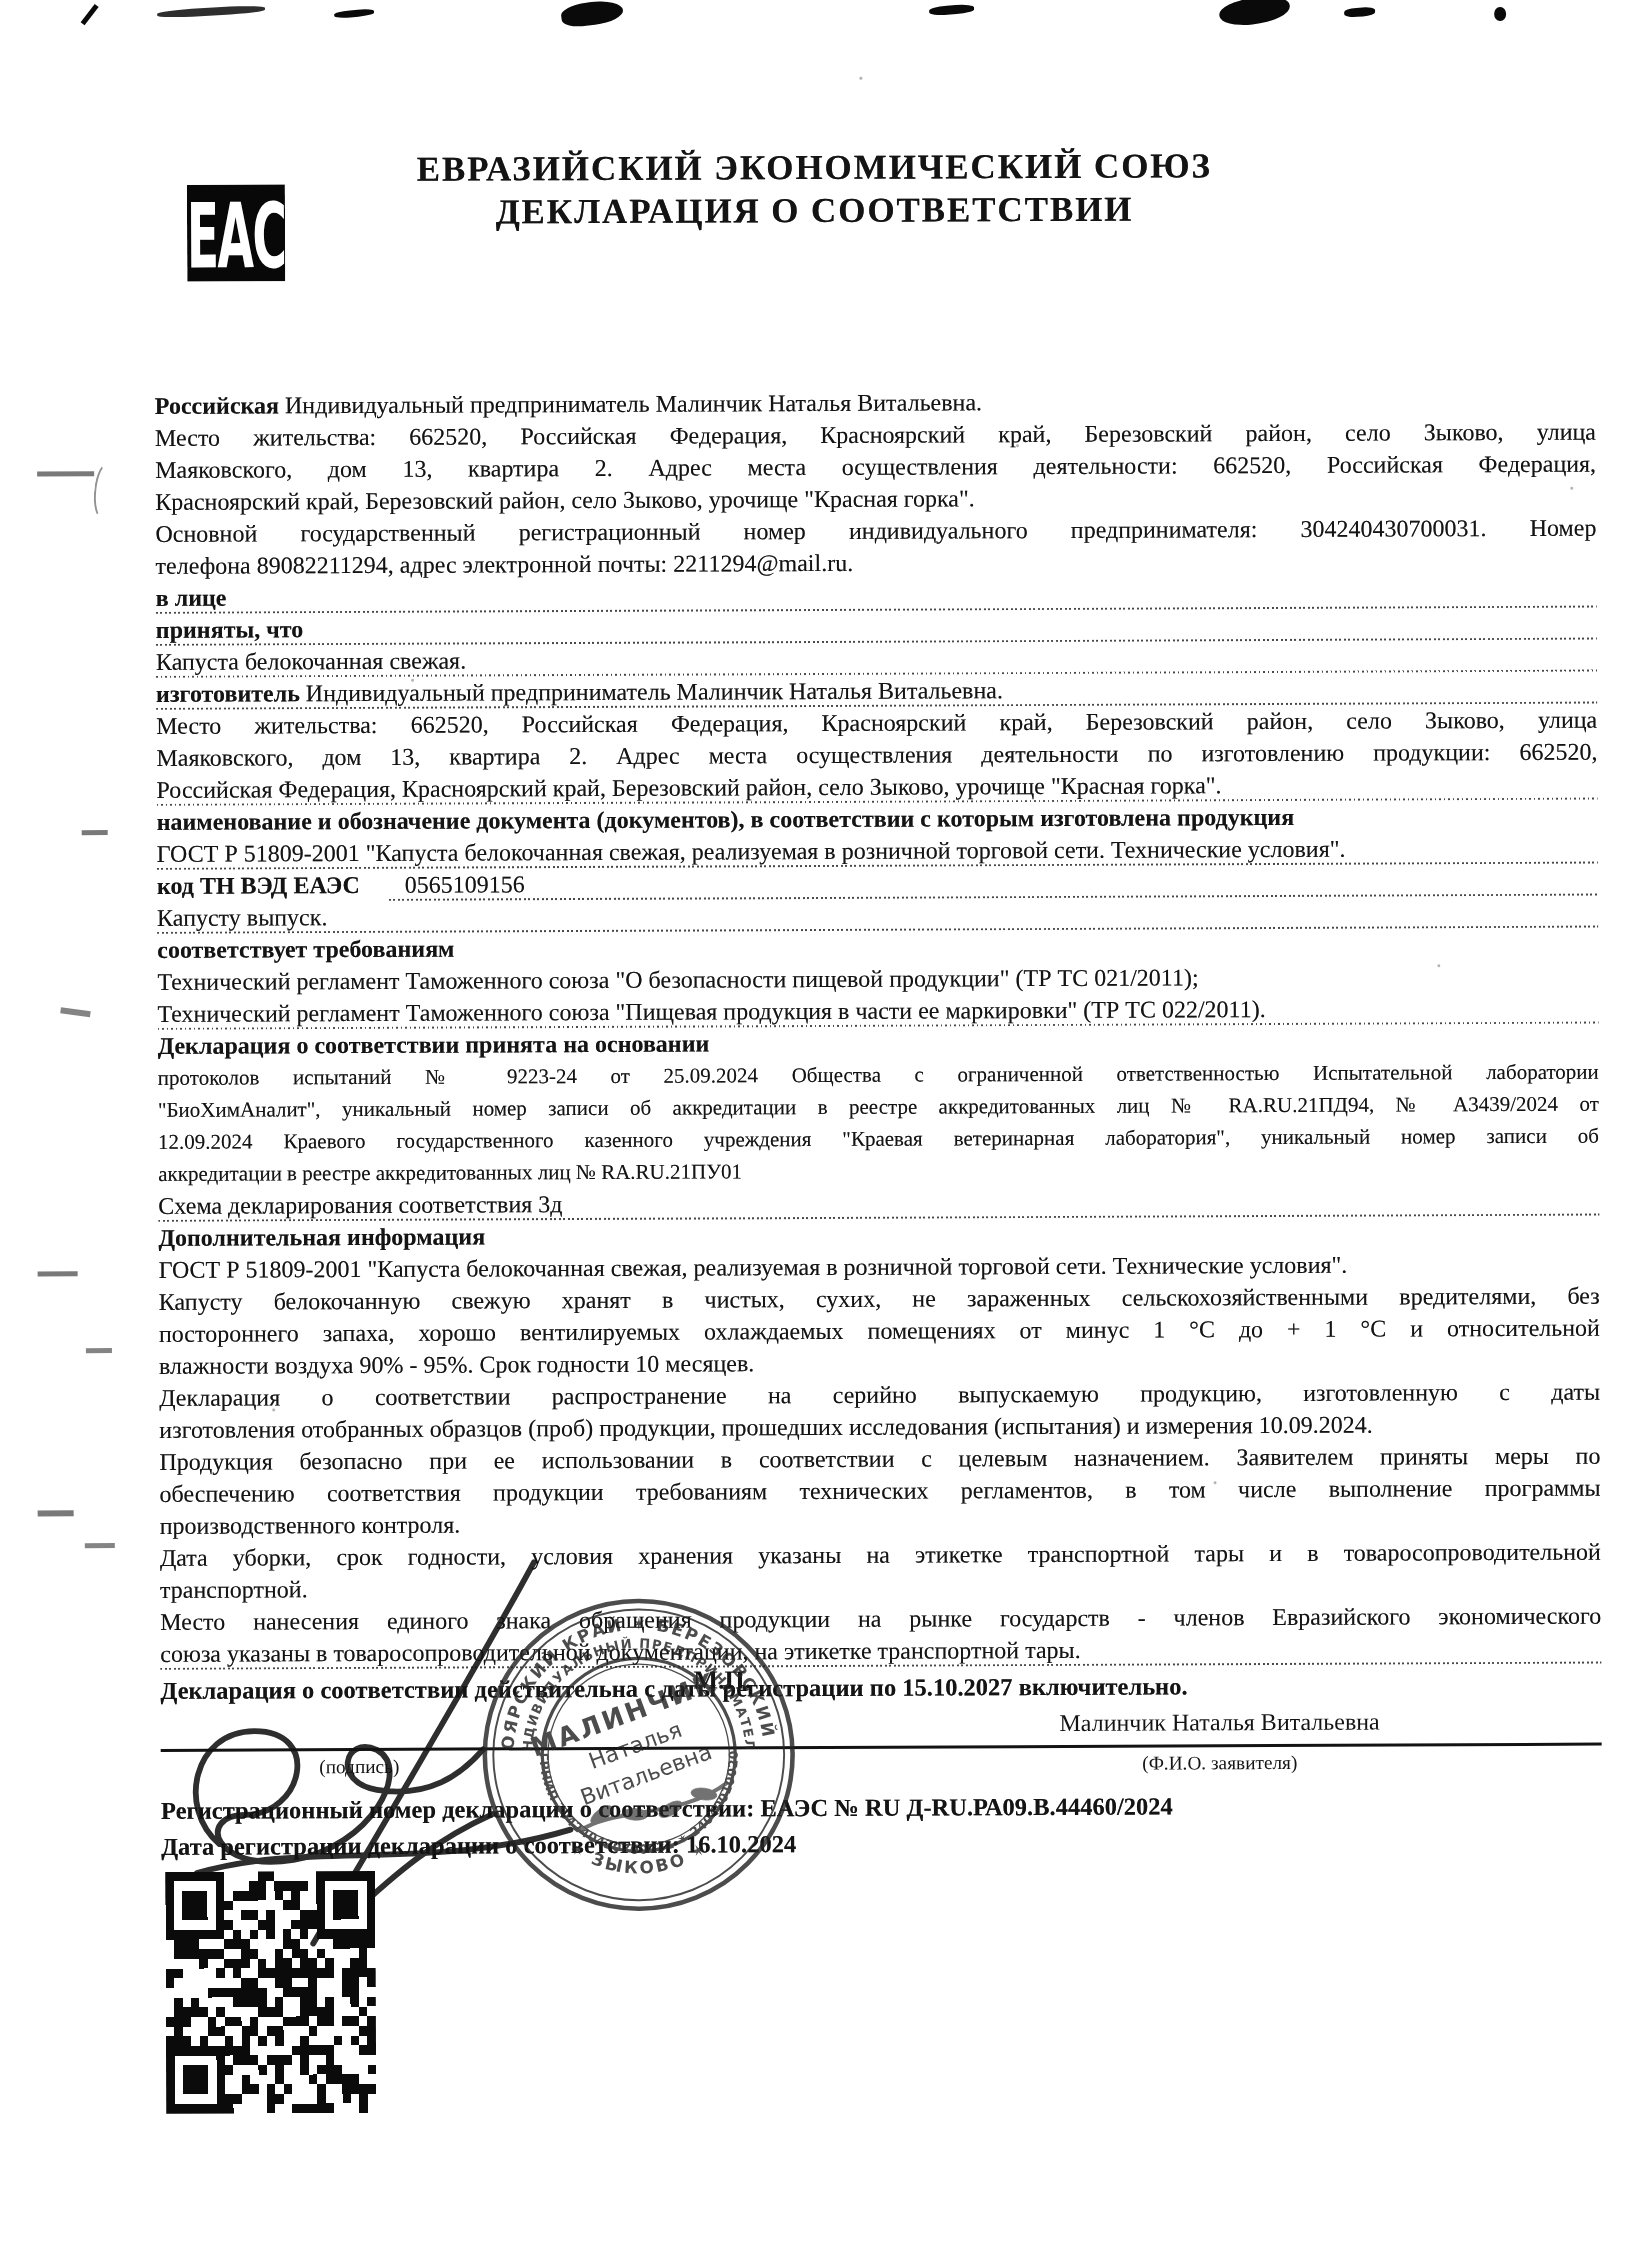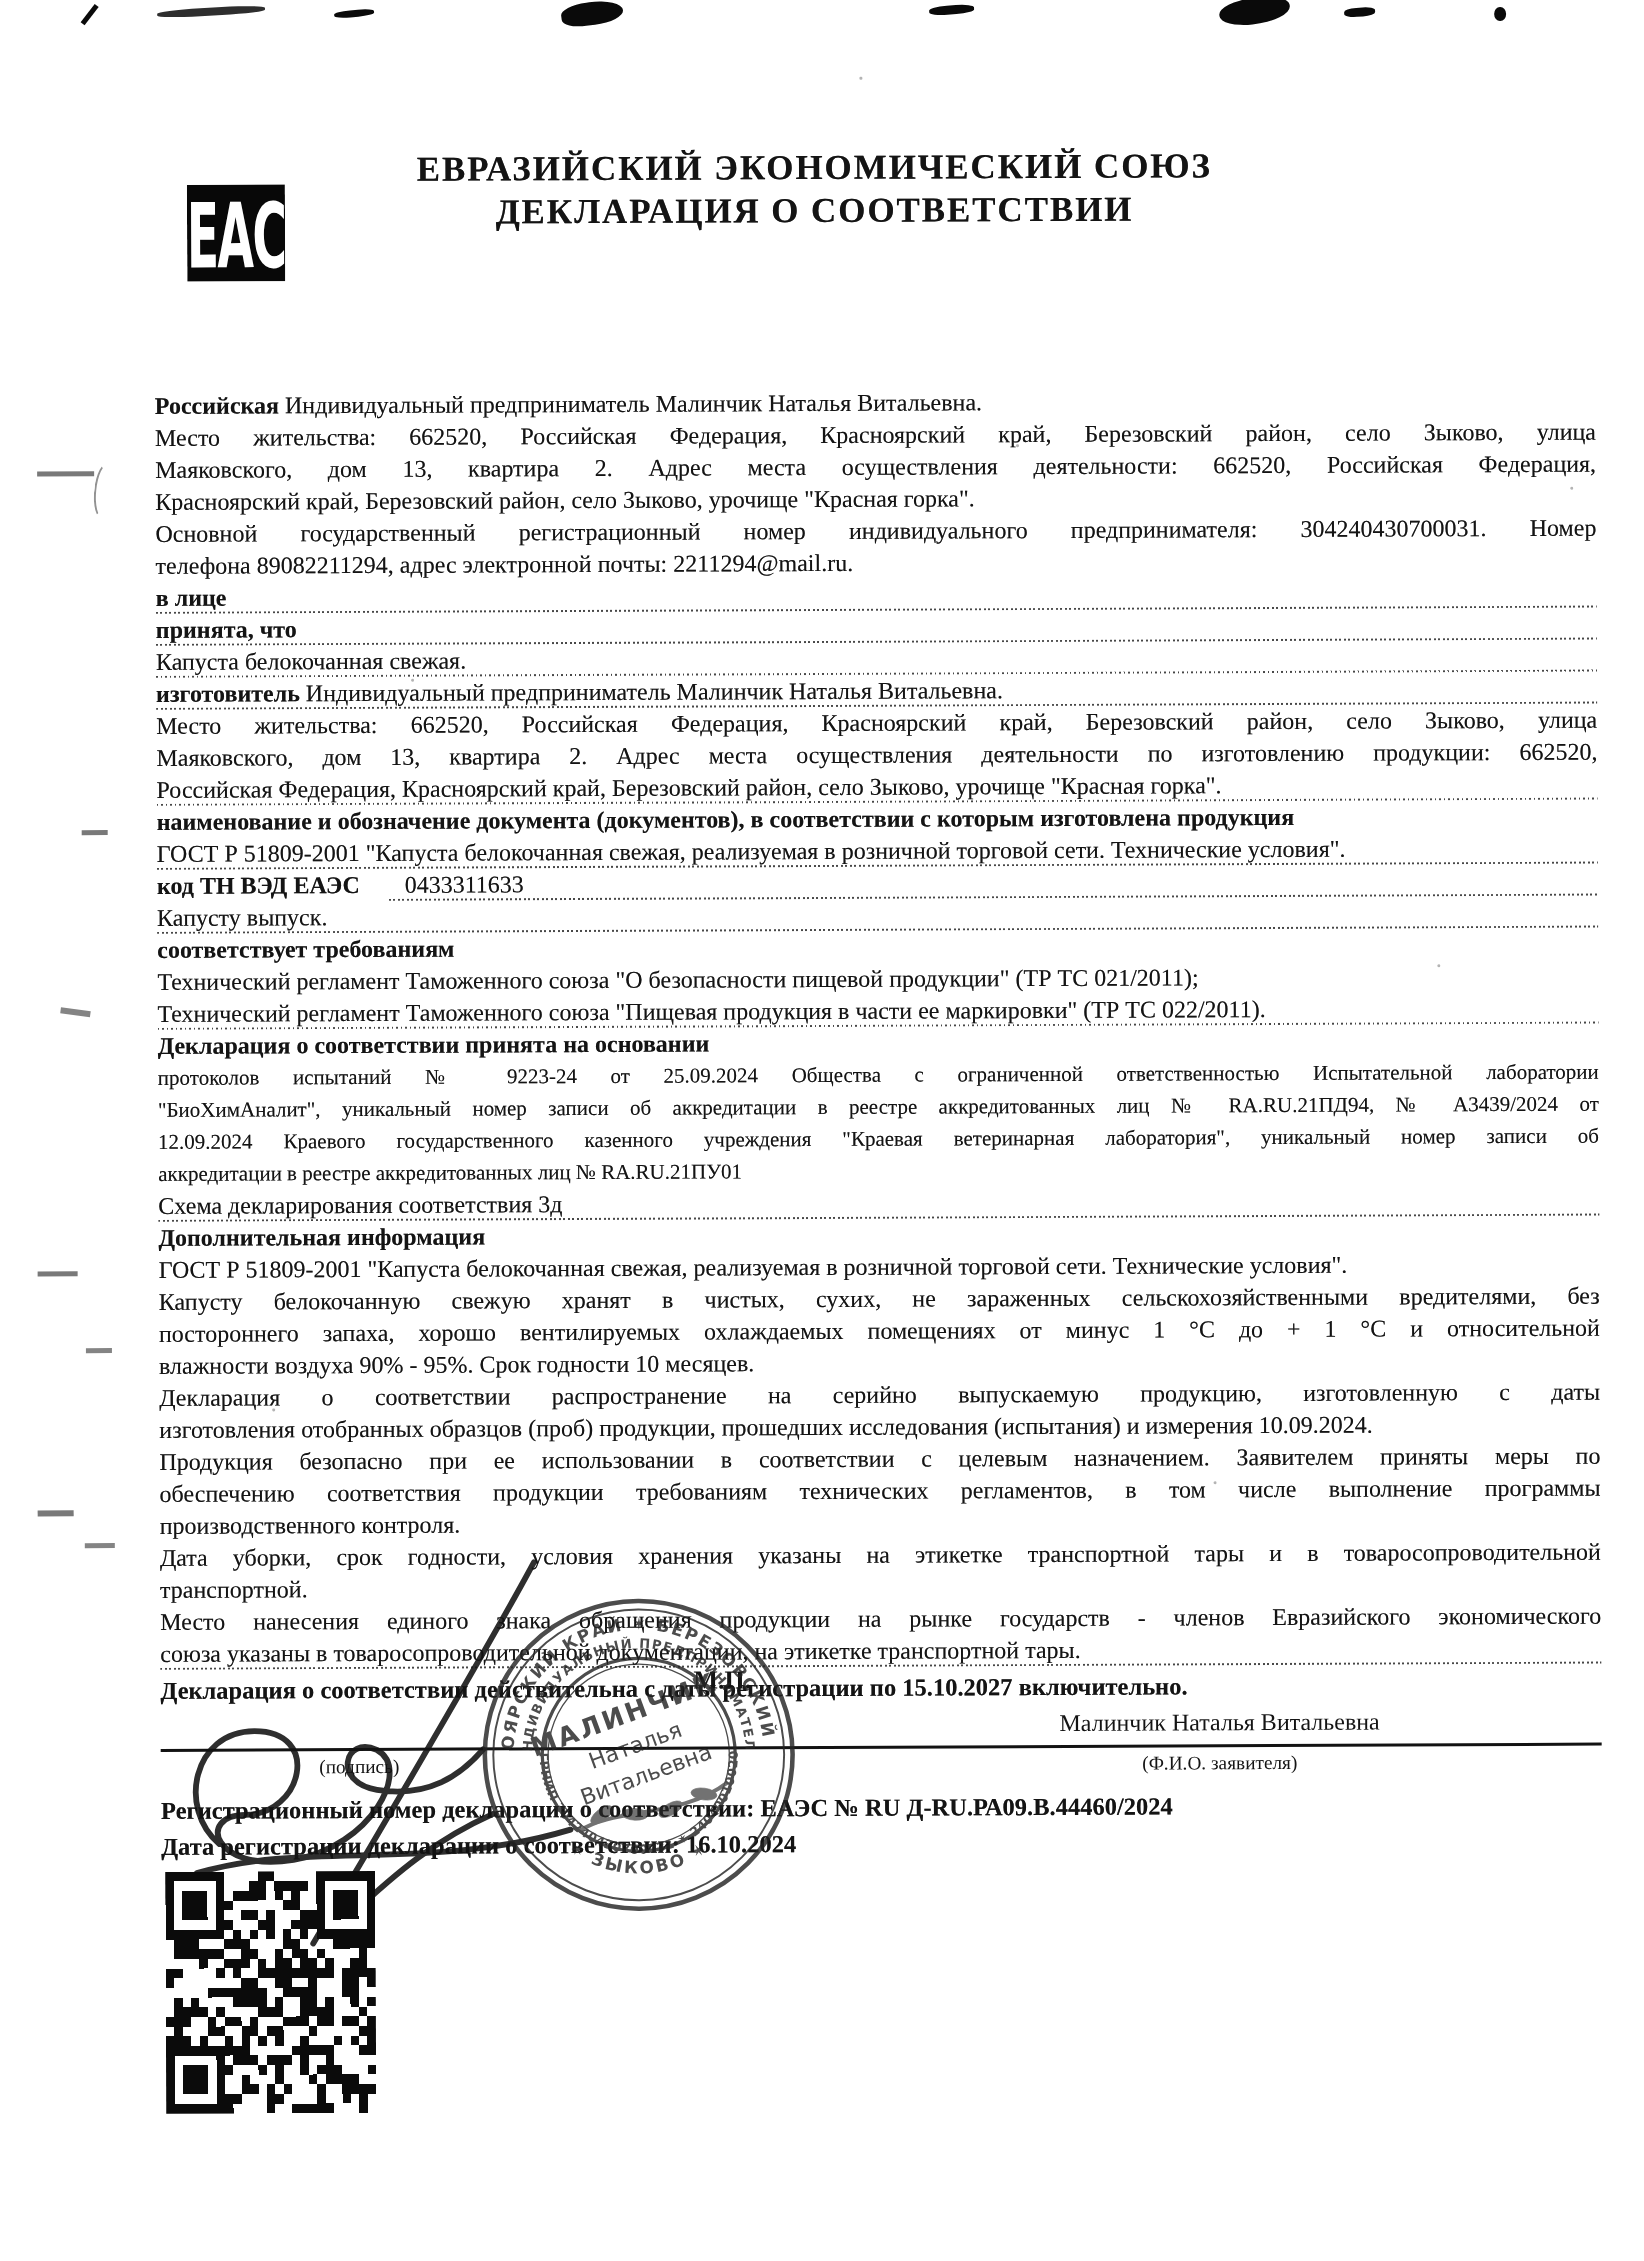--- a/index.html
+++ b/index.html
@@ -113,29 +113,29 @@
   </div>
 
   <div class="abs" id="doc-lines">
       <div class="line"><b>Российская</b><span> Индивидуальный предприниматель Малинчик Наталья Витальевна.</span></div>
       <div class="line just"><span>Место жительства: 662520, Российская Федерация, Красноярский край, Березовский район, село Зыково, улица</span></div>
       <div class="line just"><span>Маяковского, дом 13, квартира 2. Адрес места осуществления деятельности: 662520, Российская Федерация,</span></div>
       <div class="line"><span>Красноярский край, Березовский район, село Зыково, урочище "Красная горка".</span></div>
       <div class="line just"><span>Основной государственный регистрационный номер индивидуального предпринимателя: 304240430700031. Номер</span></div>
       <div class="line"><span>телефона 89082211294,  адрес электронной почты: 2211294@mail.ru.</span></div>
       <div class="line dot"><b>в лице</b></div>
-      <div class="line dot"><b>принята, что</b></div>
+      <div class="line dot"><b>приняты, что</b></div>
       <div class="line dot"><span>Капуста белокочанная свежая.</span></div>
       <div class="line dot"><b>изготовитель</b><span> Индивидуальный предприниматель Малинчик Наталья Витальевна.</span></div>
       <div class="line just"><span>Место жительства: 662520,  Российская Федерация, Красноярский край, Березовский район, село Зыково, улица</span></div>
       <div class="line just"><span>Маяковского, дом 13, квартира 2.  Адрес места осуществления деятельности по изготовлению продукции: 662520,</span></div>
       <div class="line dot"><span>Российская Федерация, Красноярский край, Березовский район, село Зыково, урочище "Красная горка".</span></div>
       <div class="line"><b>наименование и обозначение документа (документов), в соответствии с которым изготовлена продукция</b></div>
       <div class="line dot"><span>ГОСТ Р 51809-2001 "Капуста белокочанная свежая, реализуемая в розничной торговой сети.  Технические условия".</span></div>
-      <div class="line dotpart"><b>код ТН ВЭД ЕАЭС</b><span class="gap"></span><span>0433311633</span></div>
+      <div class="line dotpart"><b>код ТН ВЭД ЕАЭС</b><span class="gap"></span><span>0565109156</span></div>
       <div class="line dot"><span>Капусту выпуск.</span></div>
       <div class="line"><b>соответствует требованиям</b></div>
       <div class="line"><span>Технический регламент Таможенного союза "О безопасности пищевой продукции" (ТР ТС 021/2011);</span></div>
       <div class="line dot"><span>Технический регламент Таможенного союза "Пищевая продукция в части ее маркировки" (ТР ТС 022/2011).</span></div>
       <div class="line"><b>Декларация о соответствии принята на основании</b></div>
       <div class="line just small"><span>протоколов испытаний № 9223-24 от 25.09.2024 Общества с ограниченной ответственностью Испытательной лаборатории</span></div>
       <div class="line just small"><span>"БиоХимАналит", уникальный номер записи об аккредитации в реестре аккредитованных лиц № RA.RU.21ПД94, № А3439/2024 от</span></div>
       <div class="line just small"><span>12.09.2024 Краевого государственного казенного учреждения "Краевая  ветеринарная лаборатория", уникальный номер записи об</span></div>
       <div class="line small"><span>аккредитации в реестре аккредитованных лиц № RA.RU.21ПУ01</span></div>
       <div class="line dot"><span>Схема декларирования соответствия 3д</span></div>

